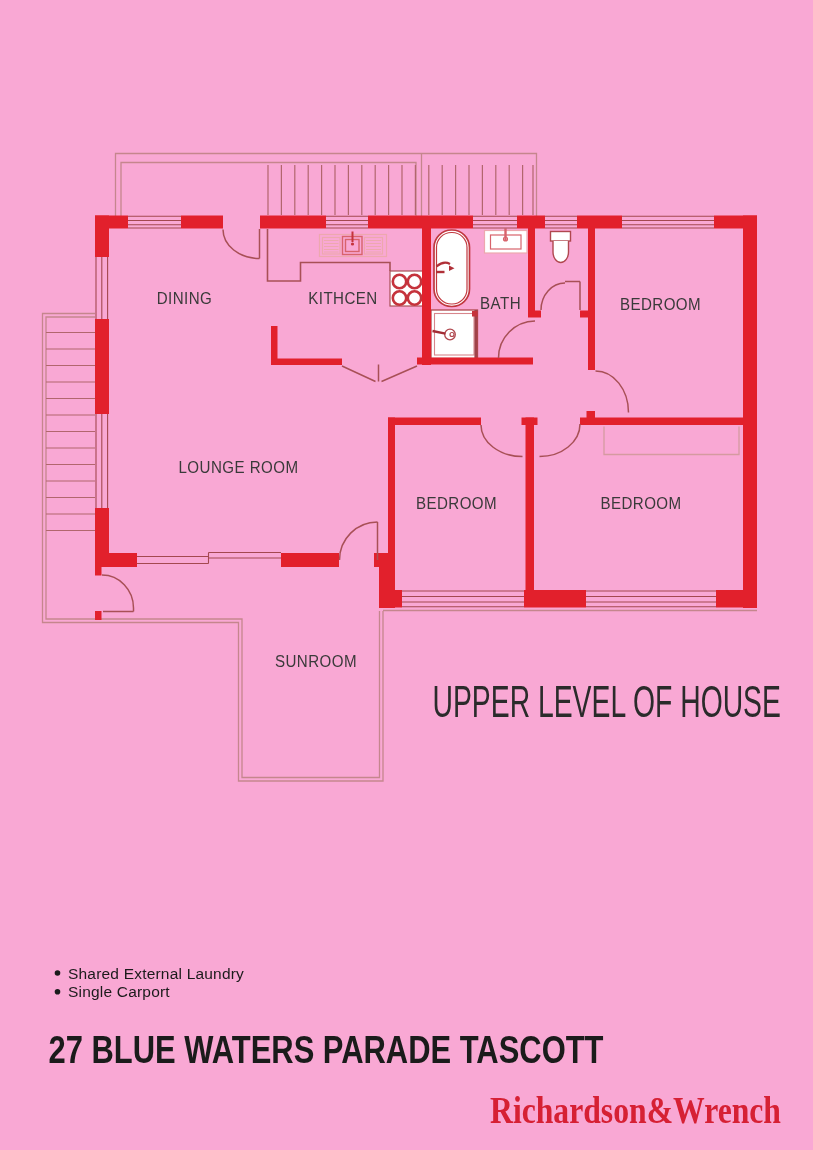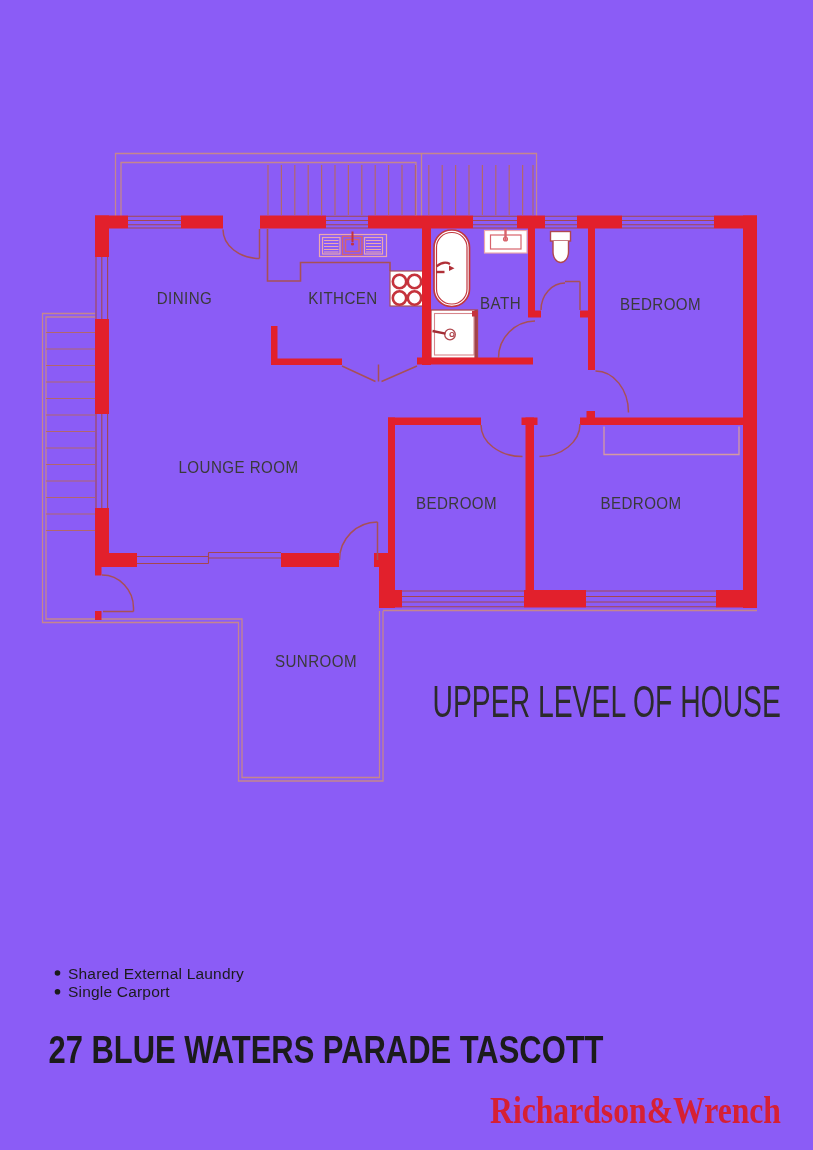--- a/index.html
+++ b/index.html
@@ -1,16 +1,16 @@
 <!DOCTYPE html>
 <html><head>
 <meta charset="utf-8">
 <style>
   html,body{margin:0;padding:0;background:#ffffff;}
-  #page{position:relative;width:813px;height:1150px;background:#8b5cf6;overflow:hidden;
+  #page{position:relative;width:813px;height:1150px;background:#f9a8d4;overflow:hidden;
         font-family:"Liberation Sans", sans-serif;}
   svg{position:absolute;left:0;top:0;}
 </style>
 </head>
 <body>
 <div id="page">
 <svg width="813" height="1150" viewBox="0 0 813 1150">
 
   <g stroke="#c5868d" stroke-width="1.3" fill="none">
 

